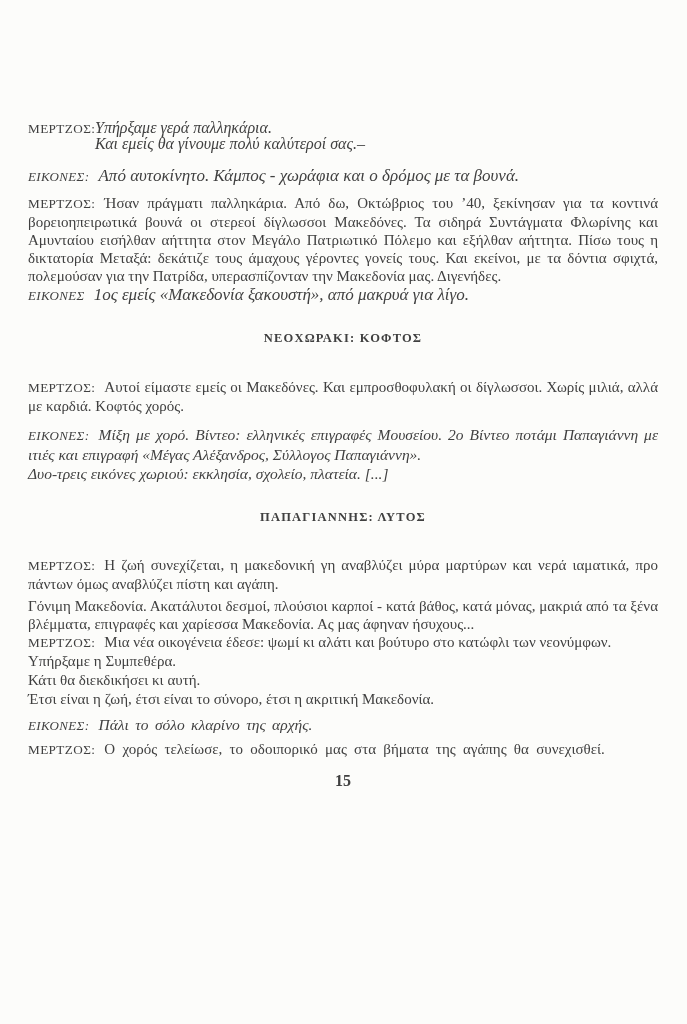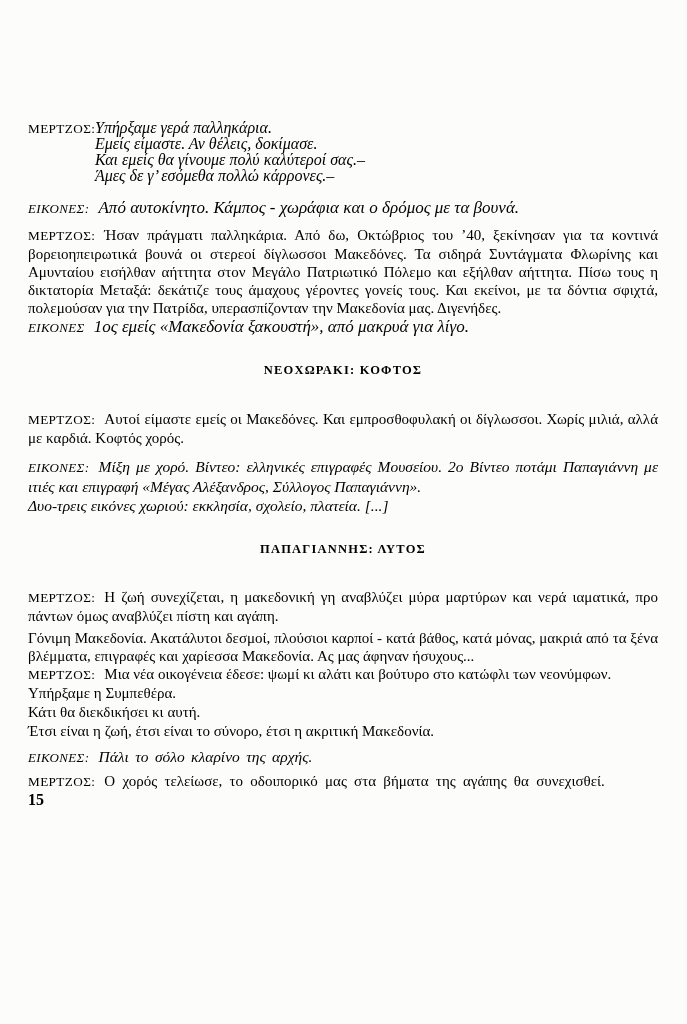--- a/index.html
+++ b/index.html
@@ -4,21 +4,21 @@
 <style>
   html,body{margin:0;padding:0;background:#e8e8e6;}
   .page{
     position:relative;
     width:687px;height:1024px;
     margin:0 auto;
     background:#fcfcfa;
     box-sizing:border-box;
     padding:120px 29px 0 28px;
     font-family:"Liberation Serif","DejaVu Serif",serif;
-    color:#000000;
+    color:#404040;
     overflow:hidden;
   }
   p,div{margin:0;}
   
   .sp-label{font-style:normal;font-size:13.2px;letter-spacing:0.4px;padding-right:9px;white-space:nowrap;}
   .im-label{font-style:italic;font-size:13px;letter-spacing:0.4px;padding-right:9px;white-space:nowrap;}
   
   .dialogue{font-size:15px;line-height:18px;text-align:justify;}
   .verse-wrap{position:relative;margin-bottom:14px;}
   .verse-wrap .sp-label{position:absolute;left:0;top:1px;}
@@ -31,34 +31,32 @@
   .wide-sm{word-spacing:2.5px;}
   .cont{text-align:justify;}
   .plain-line{text-align:left;line-height:19px;}
   .d19{line-height:19px;}
   
   .mb7{margin-bottom:7px;}  .mb10{margin-bottom:10px;} .mb11{margin-bottom:4px;}
   .mb5{margin-bottom:5px;}  .mb6{margin-bottom:6px;}
   .h1{margin-top:25px;margin-bottom:32px;}
   .h2{margin-top:27px;margin-bottom:31px;}
   .h3{margin-top:25px;margin-bottom:33px;}
-  .page-number{text-align:left;font-weight:bold;font-size:16px;line-height:18px;}
+  .page-number{margin-top:13px;text-align:center;font-weight:bold;font-size:16px;line-height:18px;}
 </style>
 </head>
 <body>
 
 <div class="page">
 
   <div class="verse-wrap">
     <span class="sp-label">ΜΕΡΤΖΟΣ:</span>
     <div class="verse">
       <div>Υπήρξαμε γερά παλληκάρια.</div>
-      <div>Εμείς είμαστε. Αν θέλεις, δοκίμασε.</div>
       <div>Και εμείς θα γίνουμε πολύ καλύτεροί σας.–</div>
-      <div>Άμες δε γ’ εσόμεθα πολλώ κάρρονες.–</div>
     </div>
   </div>
 
   <p class="images-large mb7">
     <span class="im-label">ΕΙΚΟΝΕΣ:</span><span>Από αυτοκίνητο. Κάμπος - χωράφια και ο δρόμος με τα βουνά.</span>
   </p>
 
   <p class="dialogue">
     <span class="sp-label">ΜΕΡΤΖΟΣ:</span><span>Ήσαν πράγματι παλληκάρια. Από δω, Οκτώβριος του ’40, ξεκίνησαν για τα κοντινά βορειοηπειρωτικά βουνά οι στερεοί δίγλωσσοι Μακεδόνες. Τα σιδηρά Συντάγματα Φλωρίνης και Αμυνταίου εισήλθαν αήττητα στον Μεγάλο Πατριωτικό Πόλεμο και εξήλθαν αήττητα. Πίσω τους η δικτατορία Μεταξά: δεκάτιζε τους άμαχους γέροντες γονείς τους. Και εκείνοι, με τα δόντια σφιχτά, πολεμούσαν για την Πατρίδα, υπερασπίζονταν την Μακεδονία μας. Διγενήδες.</span>
   </p>

